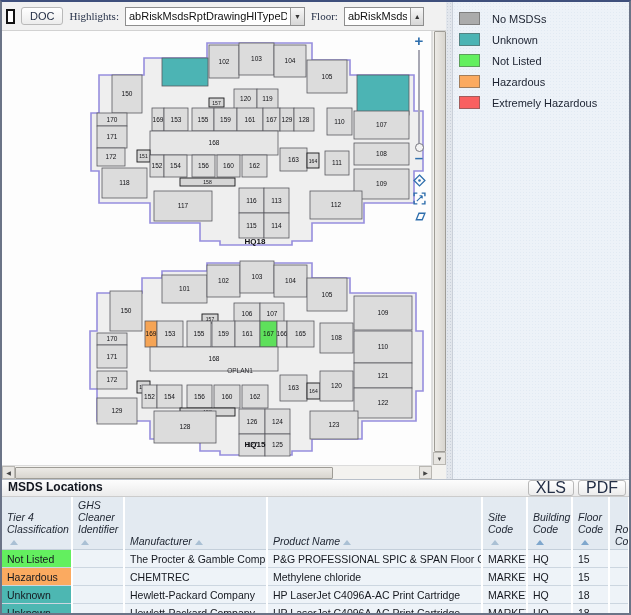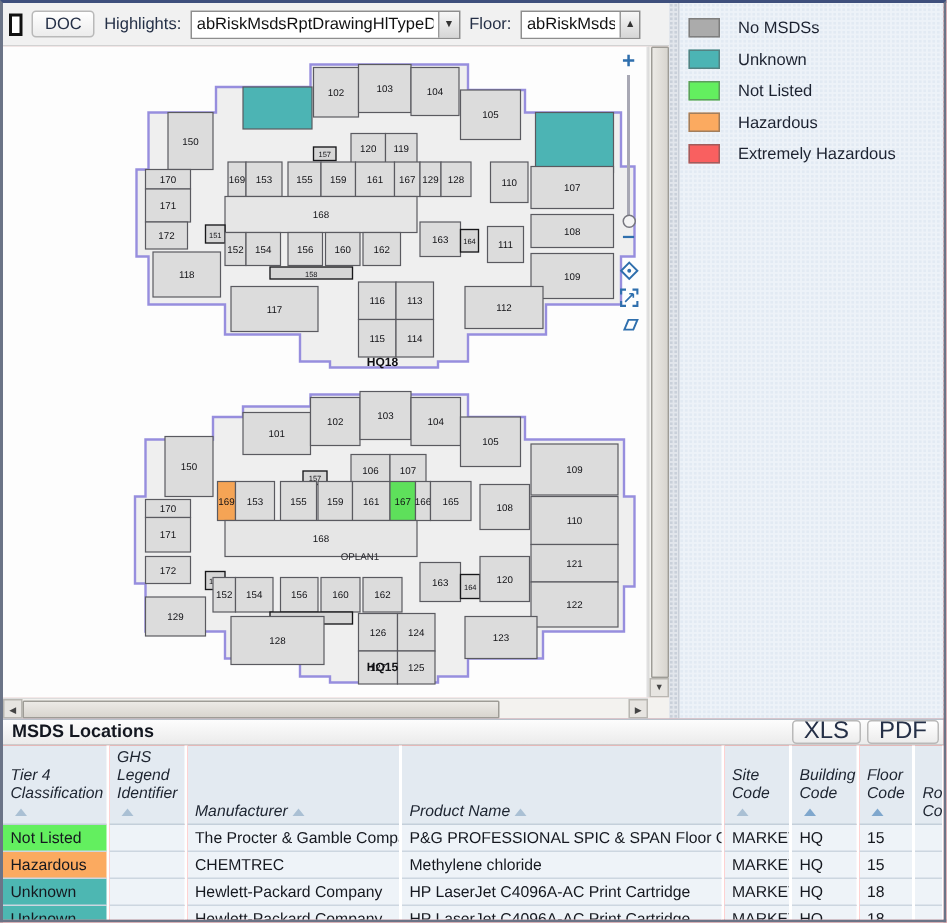--- a/index.html
+++ b/index.html
@@ -1,26 +1,26 @@
 <!DOCTYPE html>
 <html><head>
 <meta charset="utf-8">
 <style>
   * { margin:0; padding:0; box-sizing:border-box; }
   html,body { width:631px; height:615px; }
   body { font-family:"Liberation Sans", sans-serif; background:#fff; color:#1a1f2b; }
-  .window { width:631px; height:615px; border:2px solid #6b7487; border-top-color:#3e4f7c; display:flex; flex-direction:column; overflow:hidden; background:#fca5a5; }
+  .window { width:631px; height:615px; border:2px solid #6b7487; border-top-color:#3e4f7c; display:flex; flex-direction:column; overflow:hidden; background:#5eead4; }
 
   
   .top-region { height:477px; display:flex; }
   .left-panel { width:444px; display:grid; grid-template-columns:430px 14px; grid-template-rows:29px 434px 14px; }
   .toolbar { grid-column:1 / 3; background:#f1f1f1; border-bottom:1px solid #d2d2d2; display:flex; align-items:center; padding:0 4px; gap:6px; font-size:11px; }
   .bracket-icon { width:9px; height:15px; border:2px solid #111; display:inline-block; background:#fff; }
   .btn { background:linear-gradient(#ffffff,#ececec); border:1px solid #b9b9b9; border-radius:3px; color:#253047; font-size:11px; padding:2px 8px; cursor:pointer; }
-  .tb-label { color:#253047; }
+  .tb-label { color:#253047;font-family:Liberation Serif, serif; }
   .combo { display:flex; align-items:stretch; height:19px; border:1px solid #8e8e8e; background:#fff; }
   .combo input { border:0; outline:0; font-size:11px; font-family:"Liberation Sans",sans-serif; padding:0 3px; color:#111; width:100%; background:#fff; }
   .combo .drop { width:15px; background:linear-gradient(#f7f7f7,#d6d6d6); border-left:1px solid #9a9a9a; display:flex; align-items:center; justify-content:center; font-size:7px; color:#333; cursor:pointer; }
   .combo.hl { width:180px; }
   .combo.lb { width:80px; }
 
   .canvas { position:relative; background:#fdfdfd; overflow:hidden; border-right:1px solid #e0e0e0; }
   .canvas svg.plan { position:absolute; left:0; top:0; }
   svg .outline { fill:#efefef; stroke:#978ede; stroke-width:1.6; }
   svg rect.room { fill:#dcdcdc; stroke:#5a5a60; stroke-width:0.8; }
@@ -348,21 +348,21 @@
           <col style="width: 143px;">
           <col style="width: 215px;">
           <col style="width: 45px;">
           <col style="width: 45px;">
           <col style="width: 37px;">
           <col style="width: 20px;">
         </colgroup>
       <thead>
           <tr>
             <th><span>Tier 4 Classification</span><span class="sort-ico"></span></th>
-            <th><span>GHS Legend Identifier</span><span class="sort-ico"></span></th>
+            <th><span>GHS Cleaner Identifier</span><span class="sort-ico"></span></th>
             <th><span>Manufacturer</span><span class="sort-ico"></span></th>
             <th><span>Product Name</span><span class="sort-ico"></span></th>
             <th><span>Site Code</span><span class="sort-ico"></span></th>
             <th><span>Building Code</span><span class="sort-ico active"></span></th>
             <th><span>Floor Code</span><span class="sort-ico active"></span></th>
             <th><span>Room Code</span></th>
           </tr>
         </thead>
       <tbody>
           <tr>

